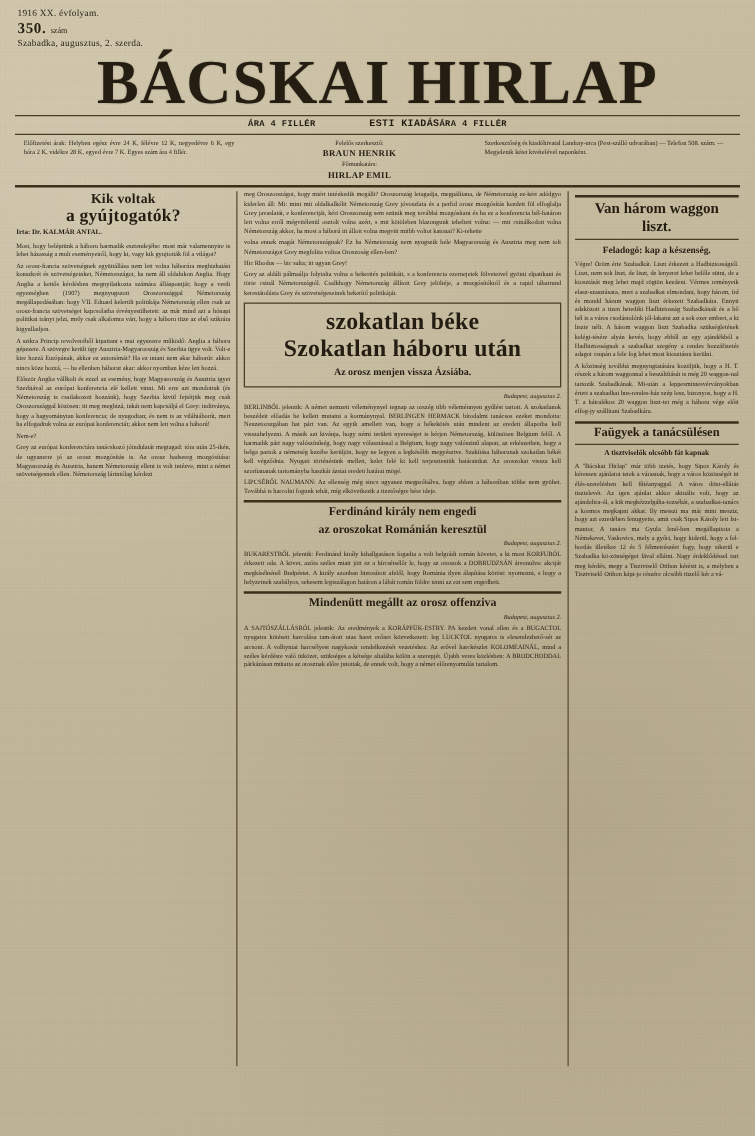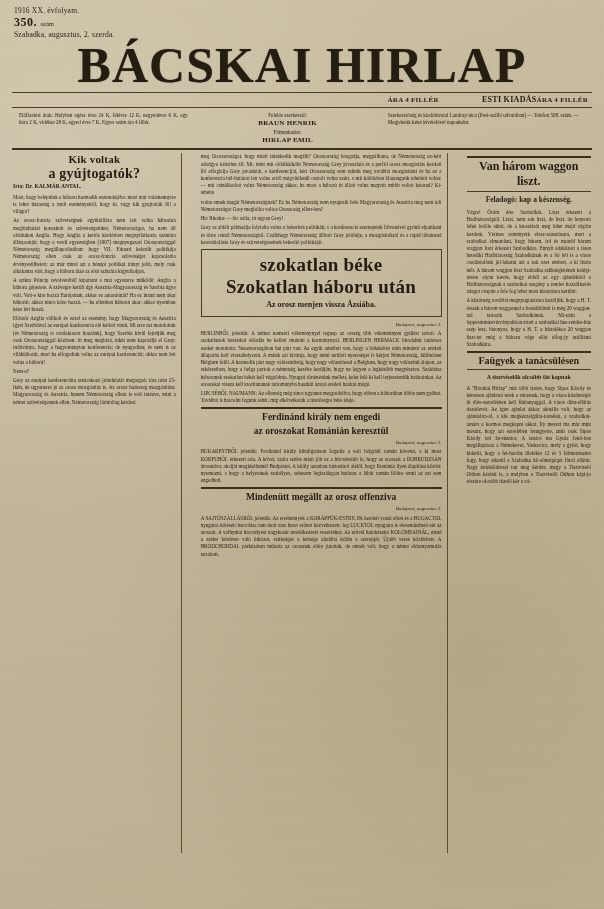--- a/index.html
+++ b/index.html
@@ -70,45 +70,46 @@
     border-top: 1px solid #4a3d26;
     margin: 3px 4px 2px 4px;
   }
   .rule-thick {
     border: 0;
     border-top: 2px solid #3b3019;
     margin: 2px 4px 2px 4px;
   }
   .subhead {
     display: flex;
-    justify-content: flex-end;
+    justify-content: center;
     align-items: baseline;
     font-size: 7px;
     font-weight: bold;
     padding: 0 8px;
     letter-spacing: .3px;
+    font-family: Liberation Mono, monospace;
   }
   .subhead .mid { font-size: 8px; padding-left: 43px; }
   .imprint {
     display: flex;
     justify-content: space-between;
     gap: 8px;
     font-size: 5.2px;
     line-height: 1.35;
     padding: 2px 6px 0 6px;
   }
   .imprint .col { width: 31%; }
   .imprint .col.center { text-align: center; width: 26%; }
   .imprint .col.center .big { font-size: 7px; font-weight: bold; letter-spacing: .3px;}
   .imprint .col.right { text-align: left; width: 36%; }
 
   
   .columns {
     display: flex;
-    gap: 14px;
+    gap: 0;
     margin-top: 3px;
     height: 700px;
   }
   .col {
     box-sizing: border-box;
     padding: 0 5px;
     font-size: 5.1px;
     line-height: 1.42;
     text-align: justify;
     hyphens: auto;

